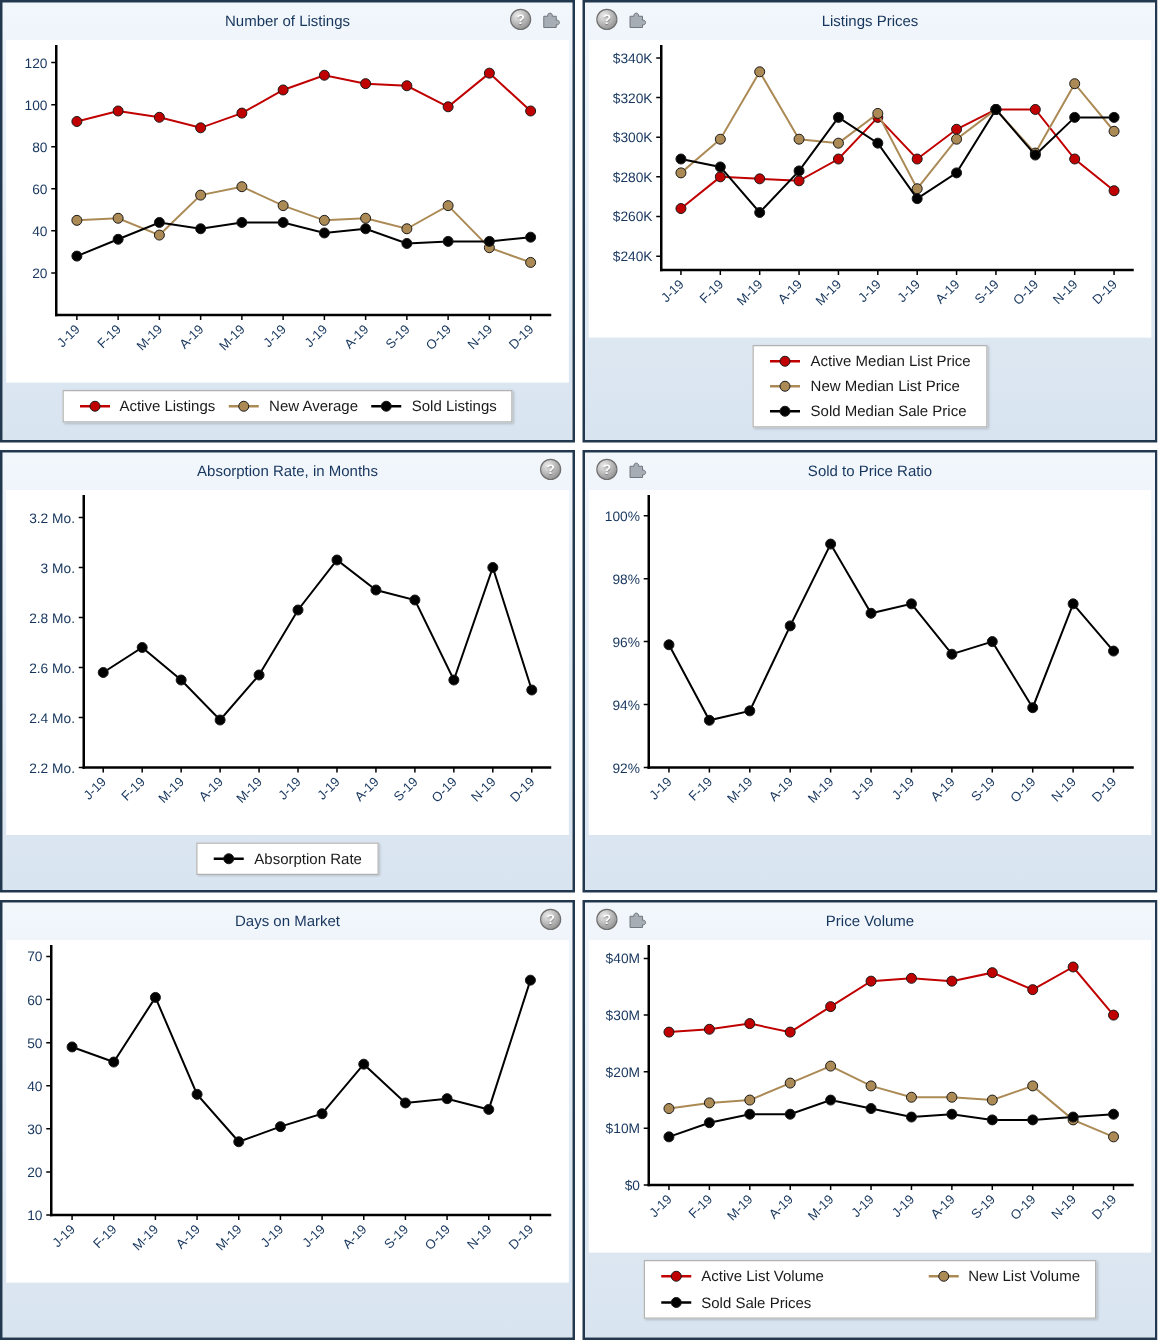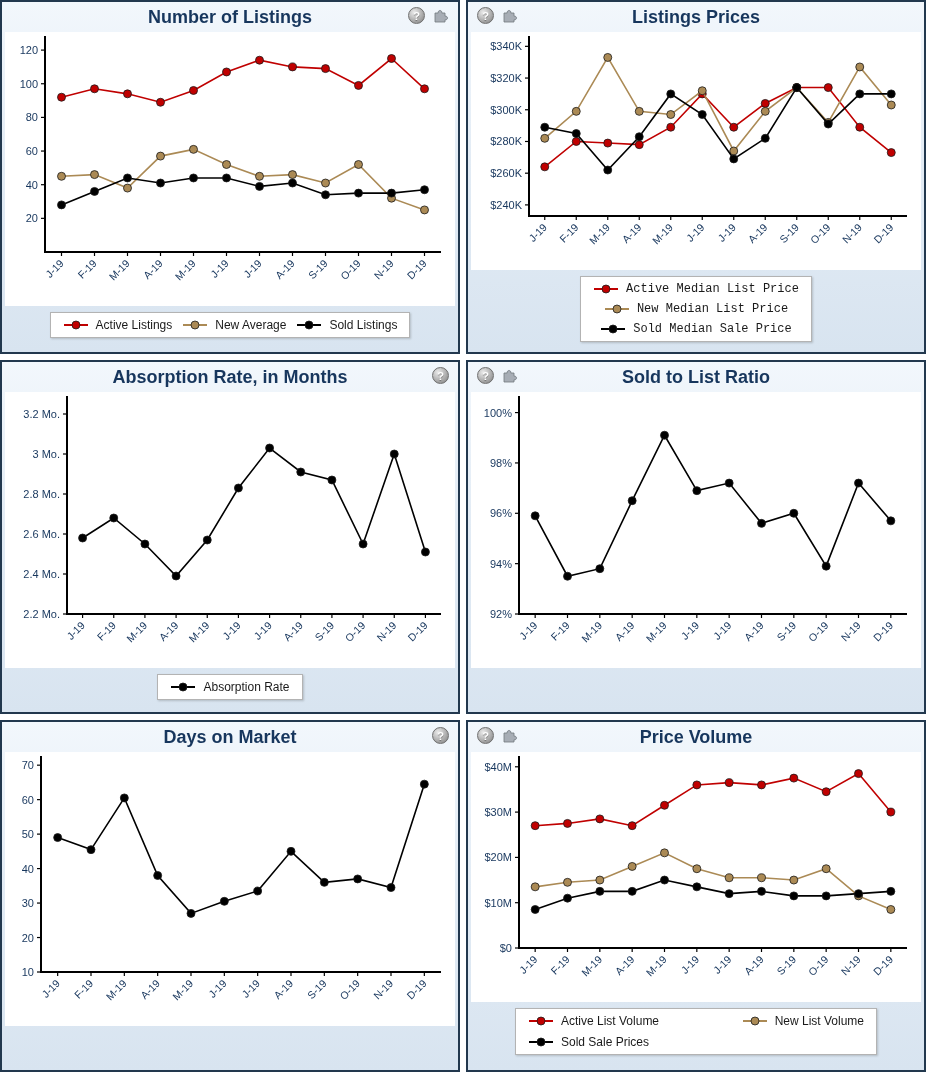--- a/index.html
+++ b/index.html
@@ -13,21 +13,21 @@
     grid-template-columns:460px 460px;
     grid-template-rows:354px 354px 352px;
     gap:6px;
   }
   .panel {
     border:2px solid #22384e;
     background:linear-gradient(180deg,#f2f7fc 0%,#e3ecf5 45%,#d8e4f0 100%);
     display:flex; flex-direction:column; overflow:hidden;
   }
   .panel-header { position:relative; height:30px; display:flex; align-items:center; justify-content:center; flex:0 0 auto; }
-  .panel-title { margin:0; font-size:18px; font-weight:bold; color:#17365d; }
+  .panel-title { margin:0; font-size:12px; font-weight:normal; color:#17365d; }
   .icons { position:absolute; top:5px; display:flex; gap:7px; align-items:center; }
   .icons.right { right:9px; }
   .icons.left { left:9px; }
   .help-icon {
     width:17px; height:17px; border-radius:50%;
     background:radial-gradient(circle at 35% 30%, #ececec, #a9a9a9 60%, #7e7e7e);
     border:1px solid #6f6f6f;
     color:#ffffff; font-size:11px; font-weight:bold;
     display:flex; align-items:center; justify-content:center;
     cursor:pointer; text-shadow:0 1px 1px rgba(0,0,0,.4);
@@ -35,21 +35,21 @@
   .puzzle-icon { width:17px; height:17px; display:flex; align-items:center; justify-content:center; cursor:pointer; }
   .chart-wrap { background:#ffffff; margin:0 3px; flex:0 0 auto; }
   svg { display:block; font-family:"Liberation Sans", sans-serif; }
   .legend-row { display:flex; justify-content:center; padding-top:6px; flex:1 1 auto; align-items:flex-start; }
   .legend-box {
     background:#ffffff; border:1px solid #b3b3b3;
     box-shadow:1px 1px 2px rgba(0,0,0,.18);
     padding:5px 12px; display:flex; gap:10px; align-items:center;
     font-size:12px; color:#1a1a1a;
   }
-  .legend-box.column { flex-direction:column; gap:6px; align-items:center;font-family:Liberation Mono, monospace; }
+  .legend-box.column { flex-direction:column; gap:6px; align-items:flex-start; }
   .legend-box.wrap { flex-wrap:wrap; max-width:362px; gap:7px 26px; justify-content:space-between; }
   .legend-item { display:flex; align-items:center; gap:7px; white-space:nowrap; }
 </style>
 </head>
 <body>
 
 <div class="grid">
 
   <section class="panel">
     <header class="panel-header">
@@ -372,21 +372,21 @@
   <section class="panel">
     <header class="panel-header">
       <div class="icons left">
         <span class="help-icon">?</span>
         <span class="puzzle-icon">
           <svg width="16" height="16" viewBox="0 0 16 16">
               <path d="M2 5 h3.2 a1.9 1.9 0 1 1 3.6 0 H12 v3.2 a1.9 1.9 0 1 1 0 3.6 V14 H2 Z" fill="#a7adb5" stroke="#71787f" stroke-width="0.8"></path>
             </svg>
         </span>
       </div>
-      <h2 class="panel-title">Sold to List Ratio</h2>
+      <h2 class="panel-title">Sold to Price Ratio</h2>
     </header>
     <div class="chart-wrap">
       <svg width="450" height="276" viewBox="0 0 450 276">
           <rect x="0" y="0" width="450" height="276" fill="#ffffff"></rect>
           <line x1="44" y1="222" x2="48" y2="222" stroke="#000000" stroke-width="1.2"></line>
           <text x="41" y="226" text-anchor="end" fill="#17365d" font-size="11">92%</text>
           <line x1="44" y1="171.64705882352942" x2="48" y2="171.64705882352942" stroke="#000000" stroke-width="1.2"></line>
           <text x="41" y="175.64705882352942" text-anchor="end" fill="#17365d" font-size="11">94%</text>
           <line x1="44" y1="121.29411764705883" x2="48" y2="121.29411764705883" stroke="#000000" stroke-width="1.2"></line>
           <text x="41" y="125.29411764705883" text-anchor="end" fill="#17365d" font-size="11">96%</text>

